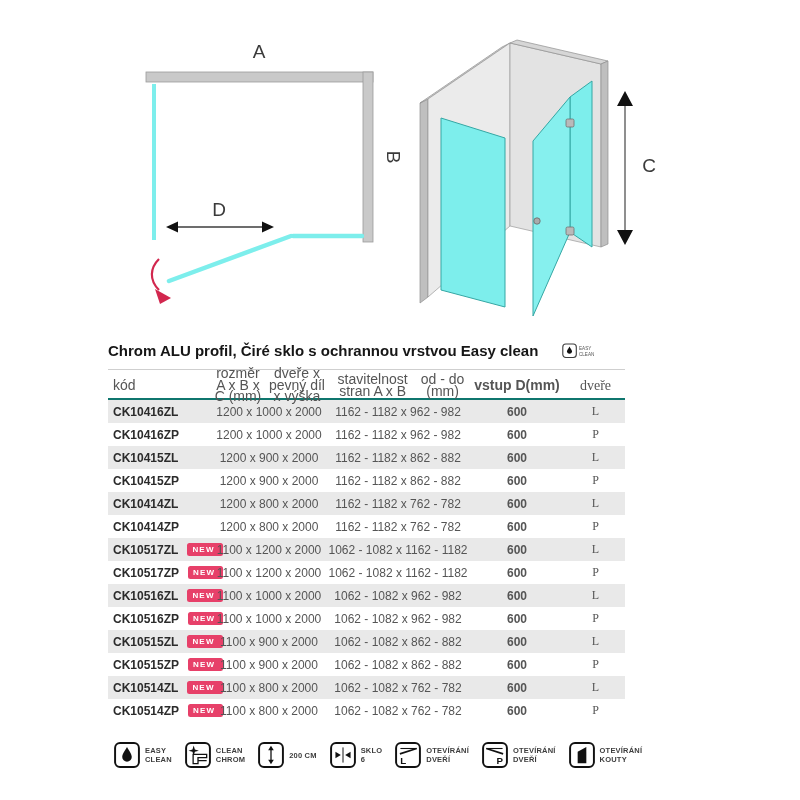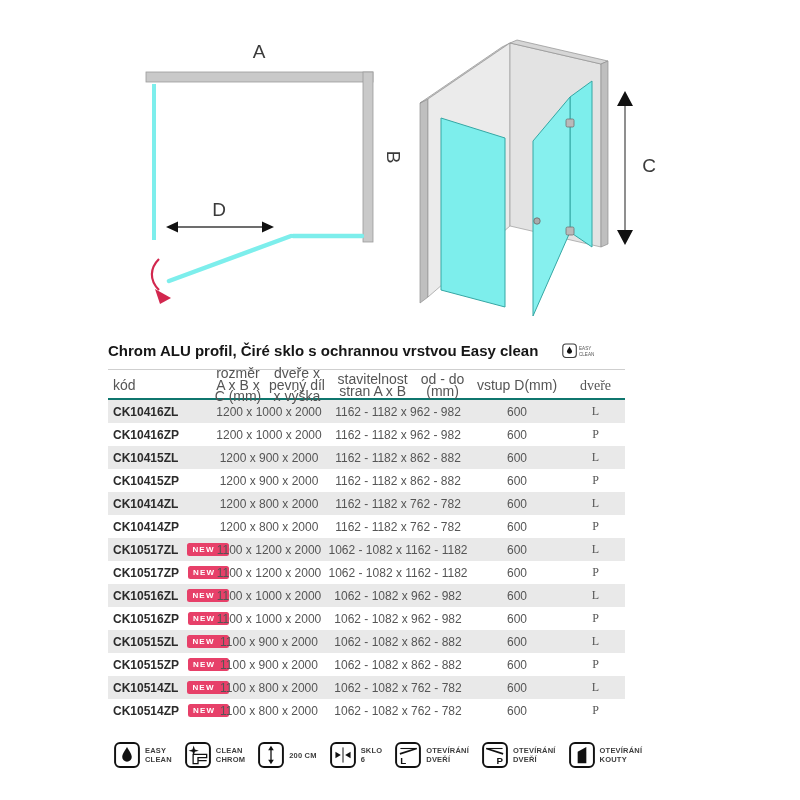--- a/index.html
+++ b/index.html
@@ -19,26 +19,26 @@
   
   #spec-table { position:absolute; left:108px; top:373px; width:517px; font-size:12px; color:#555; }
   .t-head { display:flex; align-items:center; height:25px; border-bottom:2px solid #0f766e;
             font-size:14px; line-height:11.5px; color:#555; }
   .hcell { display:flex; align-items:center; justify-content:center; }
   .t-row { display:flex; align-items:center; height:23px; }
   .t-row:nth-child(odd) { background:#e9e9e9; }
   .c-kod   { width:102px; padding-left:5px; box-sizing:border-box; display:flex; align-items:center; gap:9px; text-align:left; }
   .c-rozmer{ width:118px; text-align:center; }
   .c-stav  { width:140px; text-align:center; }
-  .c-vstup { width:98px;  text-align:center; }
+  .c-vstup { width:98px;  text-align:center;font-weight:bold; }
   .c-dvere { flex:1;      text-align:center;font-family:Liberation Serif, serif; }
   .hcell.c-kod { display:flex; flex-direction:row; justify-content:flex-start; }
   .code { font-weight:bold; color:#2b2b2b; font-size:12px; }
   .badge-new { background:#e74069; color:#fff; font-size:8px; font-weight:bold;
-               letter-spacing:1.2px; padding:3px 14px 2px 5px; border-radius:2.5px; line-height:1; }
+               letter-spacing:1.2px; padding:3px 8px 2px 5px; border-radius:2.5px; line-height:1; }
 
   
   #legend { position:absolute; left:114px; top:742px; display:flex; align-items:center; gap:13px; }
   .legend-item { display:flex; align-items:center; gap:5px; }
   .licon { width:26px; height:26px; display:block; }
   .llabel { display:flex; flex-direction:column; justify-content:center;
             font-size:7.5px; font-weight:600; color:#3d3d3d; line-height:9px; letter-spacing:0.2px; }
 </style>
 </head>
 <body>

